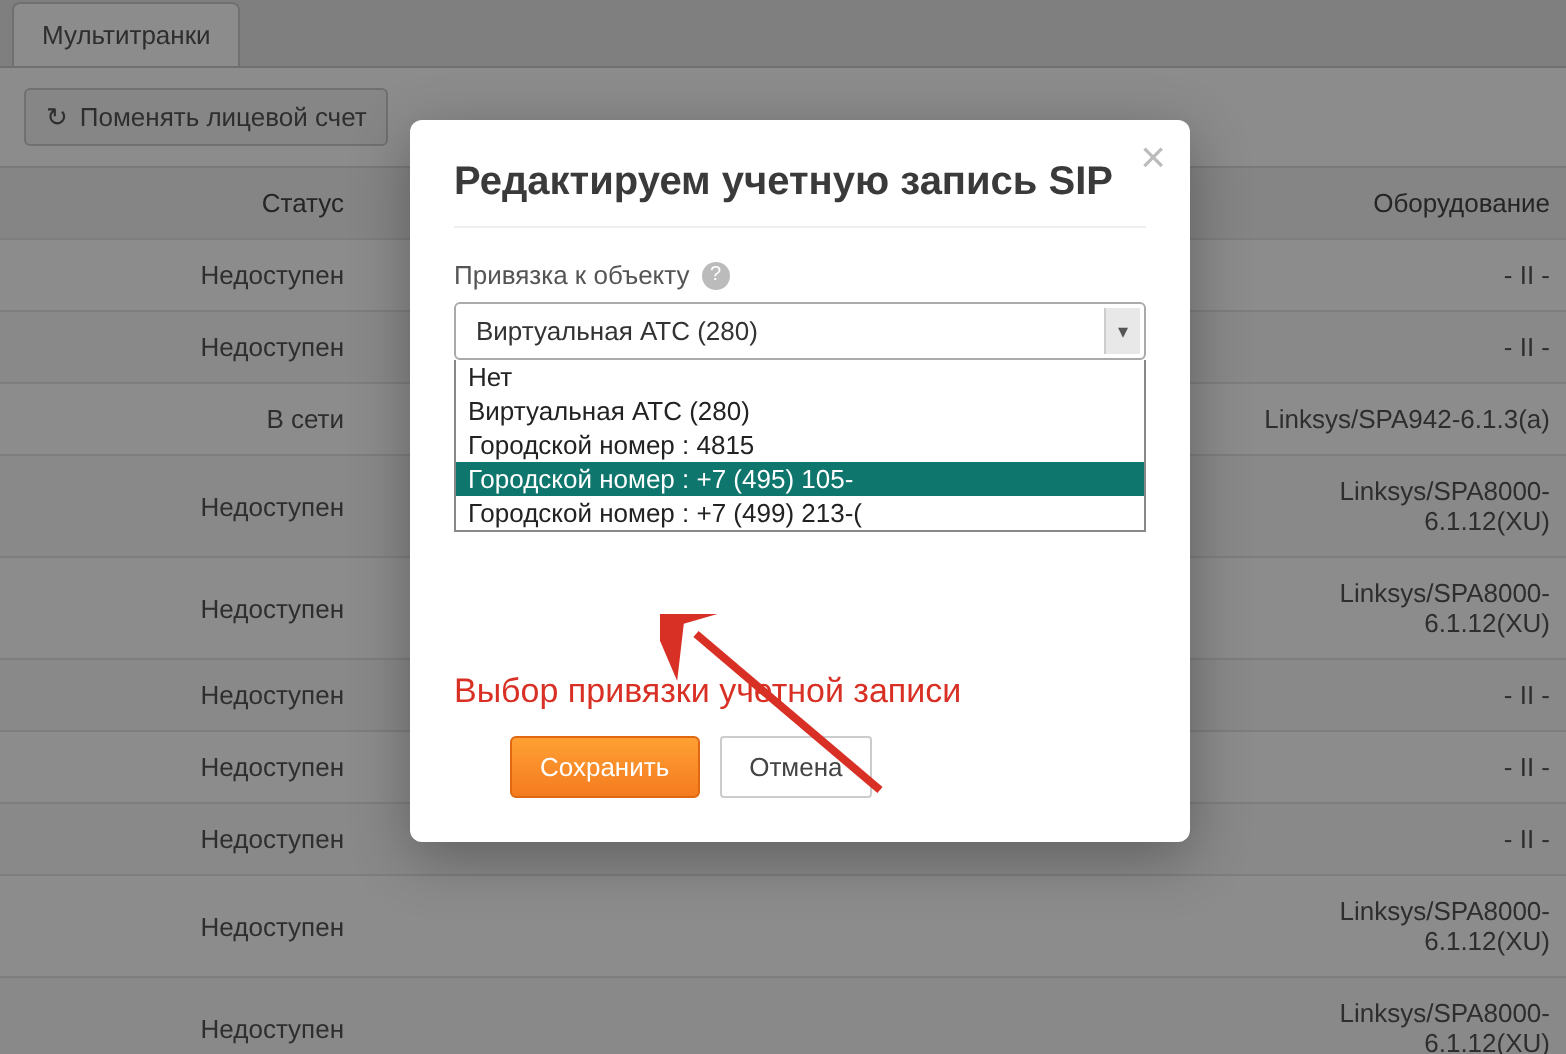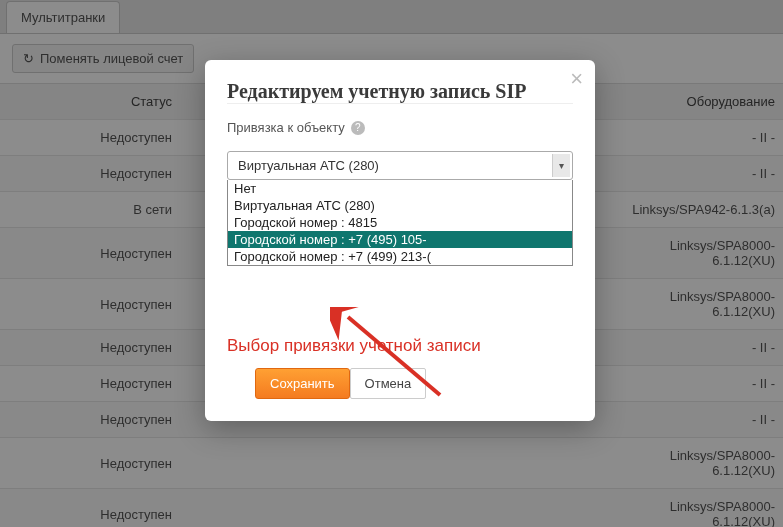--- a/index.html
+++ b/index.html
@@ -92,35 +92,35 @@
     font-size: 22px;
     cursor: pointer;
     line-height: 1;
   }
   .modal h2 {
     font-size: 20px;
     font-weight: bold;
     color: #3a3a3a;
     margin-bottom: 16px;
     border-bottom: 1px solid #eee;
-    font-family: Liberation Serif, serif;
+    padding-bottom: 10px;
   }
   .modal .sip-line {
     font-size: 14px;
     margin-bottom: 14px;
     color: #333;
   }
   .modal .sip-line b { font-weight: bold; }
   .modal .label-row {
     display: flex;
     align-items: center;
     gap: 6px;
     font-size: 13px;
     color: #555;
-    margin-bottom: 16px;
+    margin-bottom: 6px;
   }
   .help-icon {
     display: inline-flex;
     width: 14px; height: 14px;
     border-radius: 50%;
     background: #bbb;
     color: #fff;
     font-size: 10px;
     align-items: center; justify-content: center;
   }
@@ -162,20 +162,21 @@
     color: #fff;
   }
   .annotation {
     color: #d93025;
     font-size: 17px;
     margin-top: 70px;
     margin-bottom: 12px;
   }
   .modal-buttons {
     display: flex;
+    gap: 10px;
     margin-top: 8px;
     padding-left: 28px;
   }
   .btn-primary {
     background: linear-gradient(#ffa033,#f47b20);
     border: 1px solid #e06810;
     color: #fff;
     padding: 7px 14px;
     border-radius: 3px;
     font-size: 13px;

